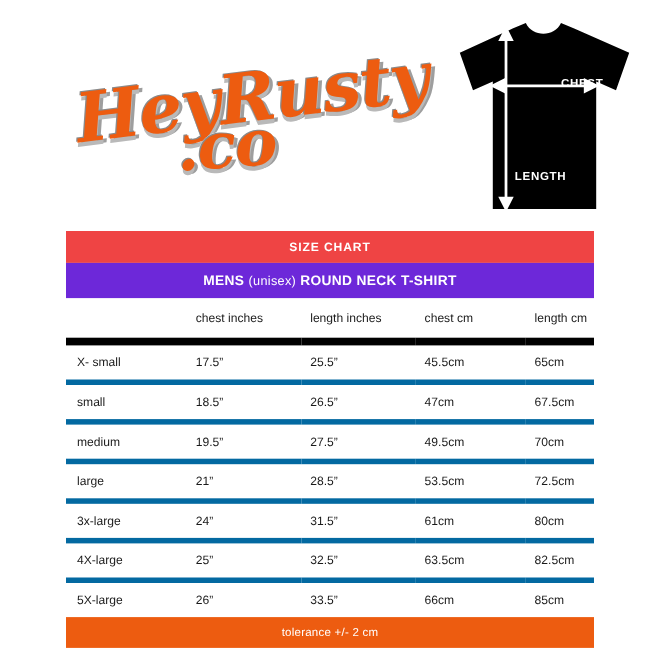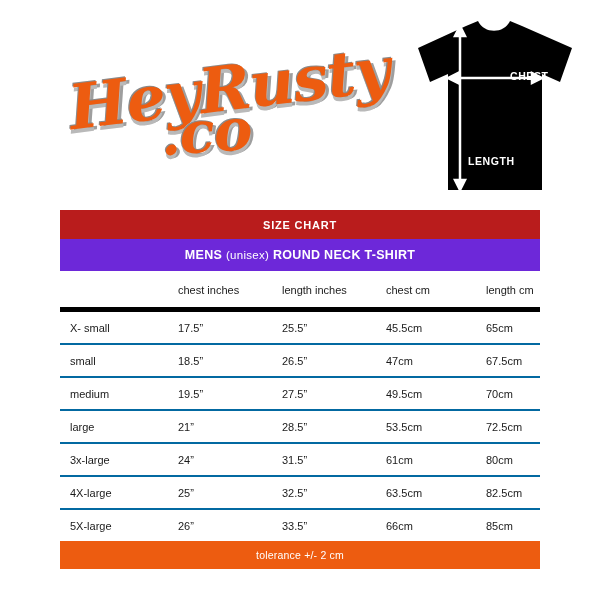--- a/index.html
+++ b/index.html
@@ -88,21 +88,21 @@
     width: 480px;
   }
   .band {
     width: 100%;
     box-sizing: border-box;
     text-align: center;
     font-weight: bold;
     letter-spacing: 0.8px;
   }
   .band-title {
-    background: #b91c1c;
+    background: #ef4444;
     color: #ffffff;
     font-size: 11px;
     padding: 9px 0 8px 0;
   }
   .band-sub {
     background: #6d28d9;
     color: #ffffff;
     font-size: 12.5px;
     padding: 9px 0 9px 0;
     letter-spacing: 0.3px;
@@ -124,29 +124,29 @@
     width: 100%;
     border-collapse: collapse;
     table-layout: fixed;
   }
   table.size-table th,
   table.size-table td {
     text-align: left;
     font-size: 11px;
     color: #1a1a1a;
     padding: 6px 0 6px 8px;
-    border-bottom: 2px solid #0369a1;
+    border-bottom: 5px solid #0369a1;
     font-weight: normal;
     vertical-align: middle;
     height: 19px;
   }
   table.size-table th {
     padding-top: 9px;
     padding-bottom: 8px;
-    border-bottom: 5px solid #000000;
+    border-bottom: 7px solid #000000;
     margin-top: 40px;
   }
   table.size-table tr td:first-child,
   table.size-table tr th:first-child {
     padding-left: 10px;
     width: 100px;
   }
   table.size-table tr td:nth-child(2),
   table.size-table tr th:nth-child(2) { width: 96px; }
   table.size-table tr td:nth-child(3),

